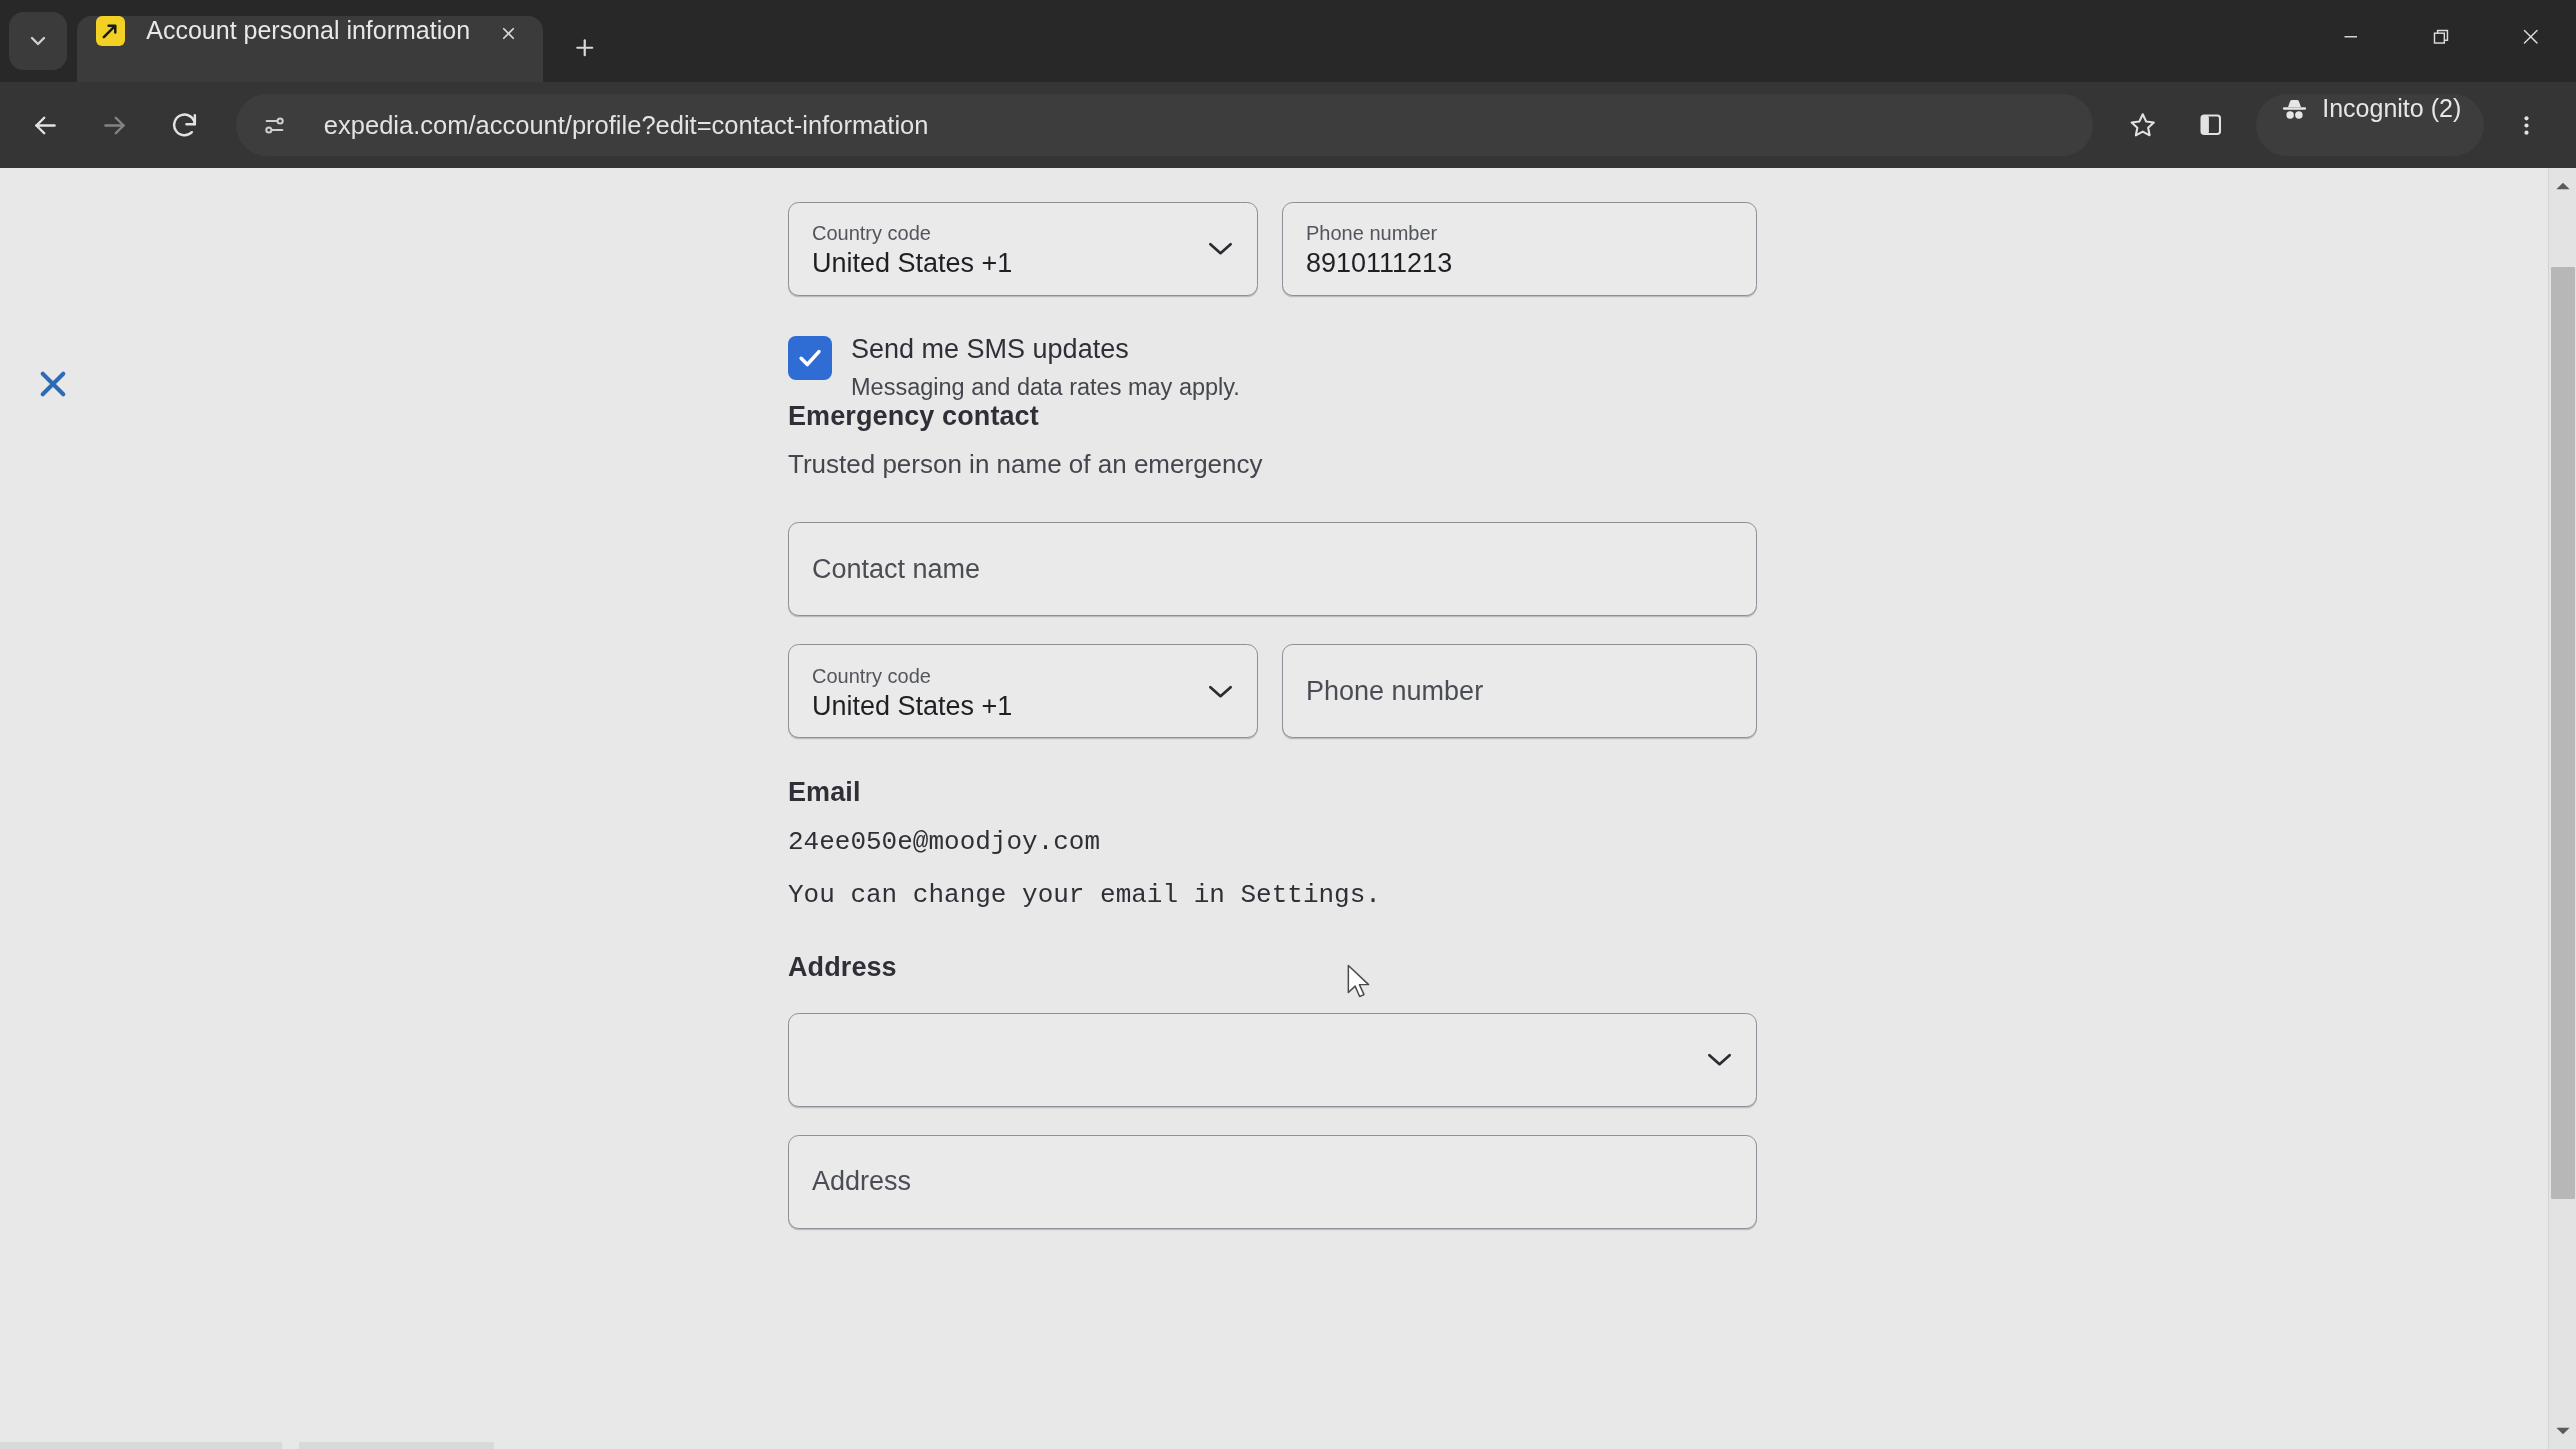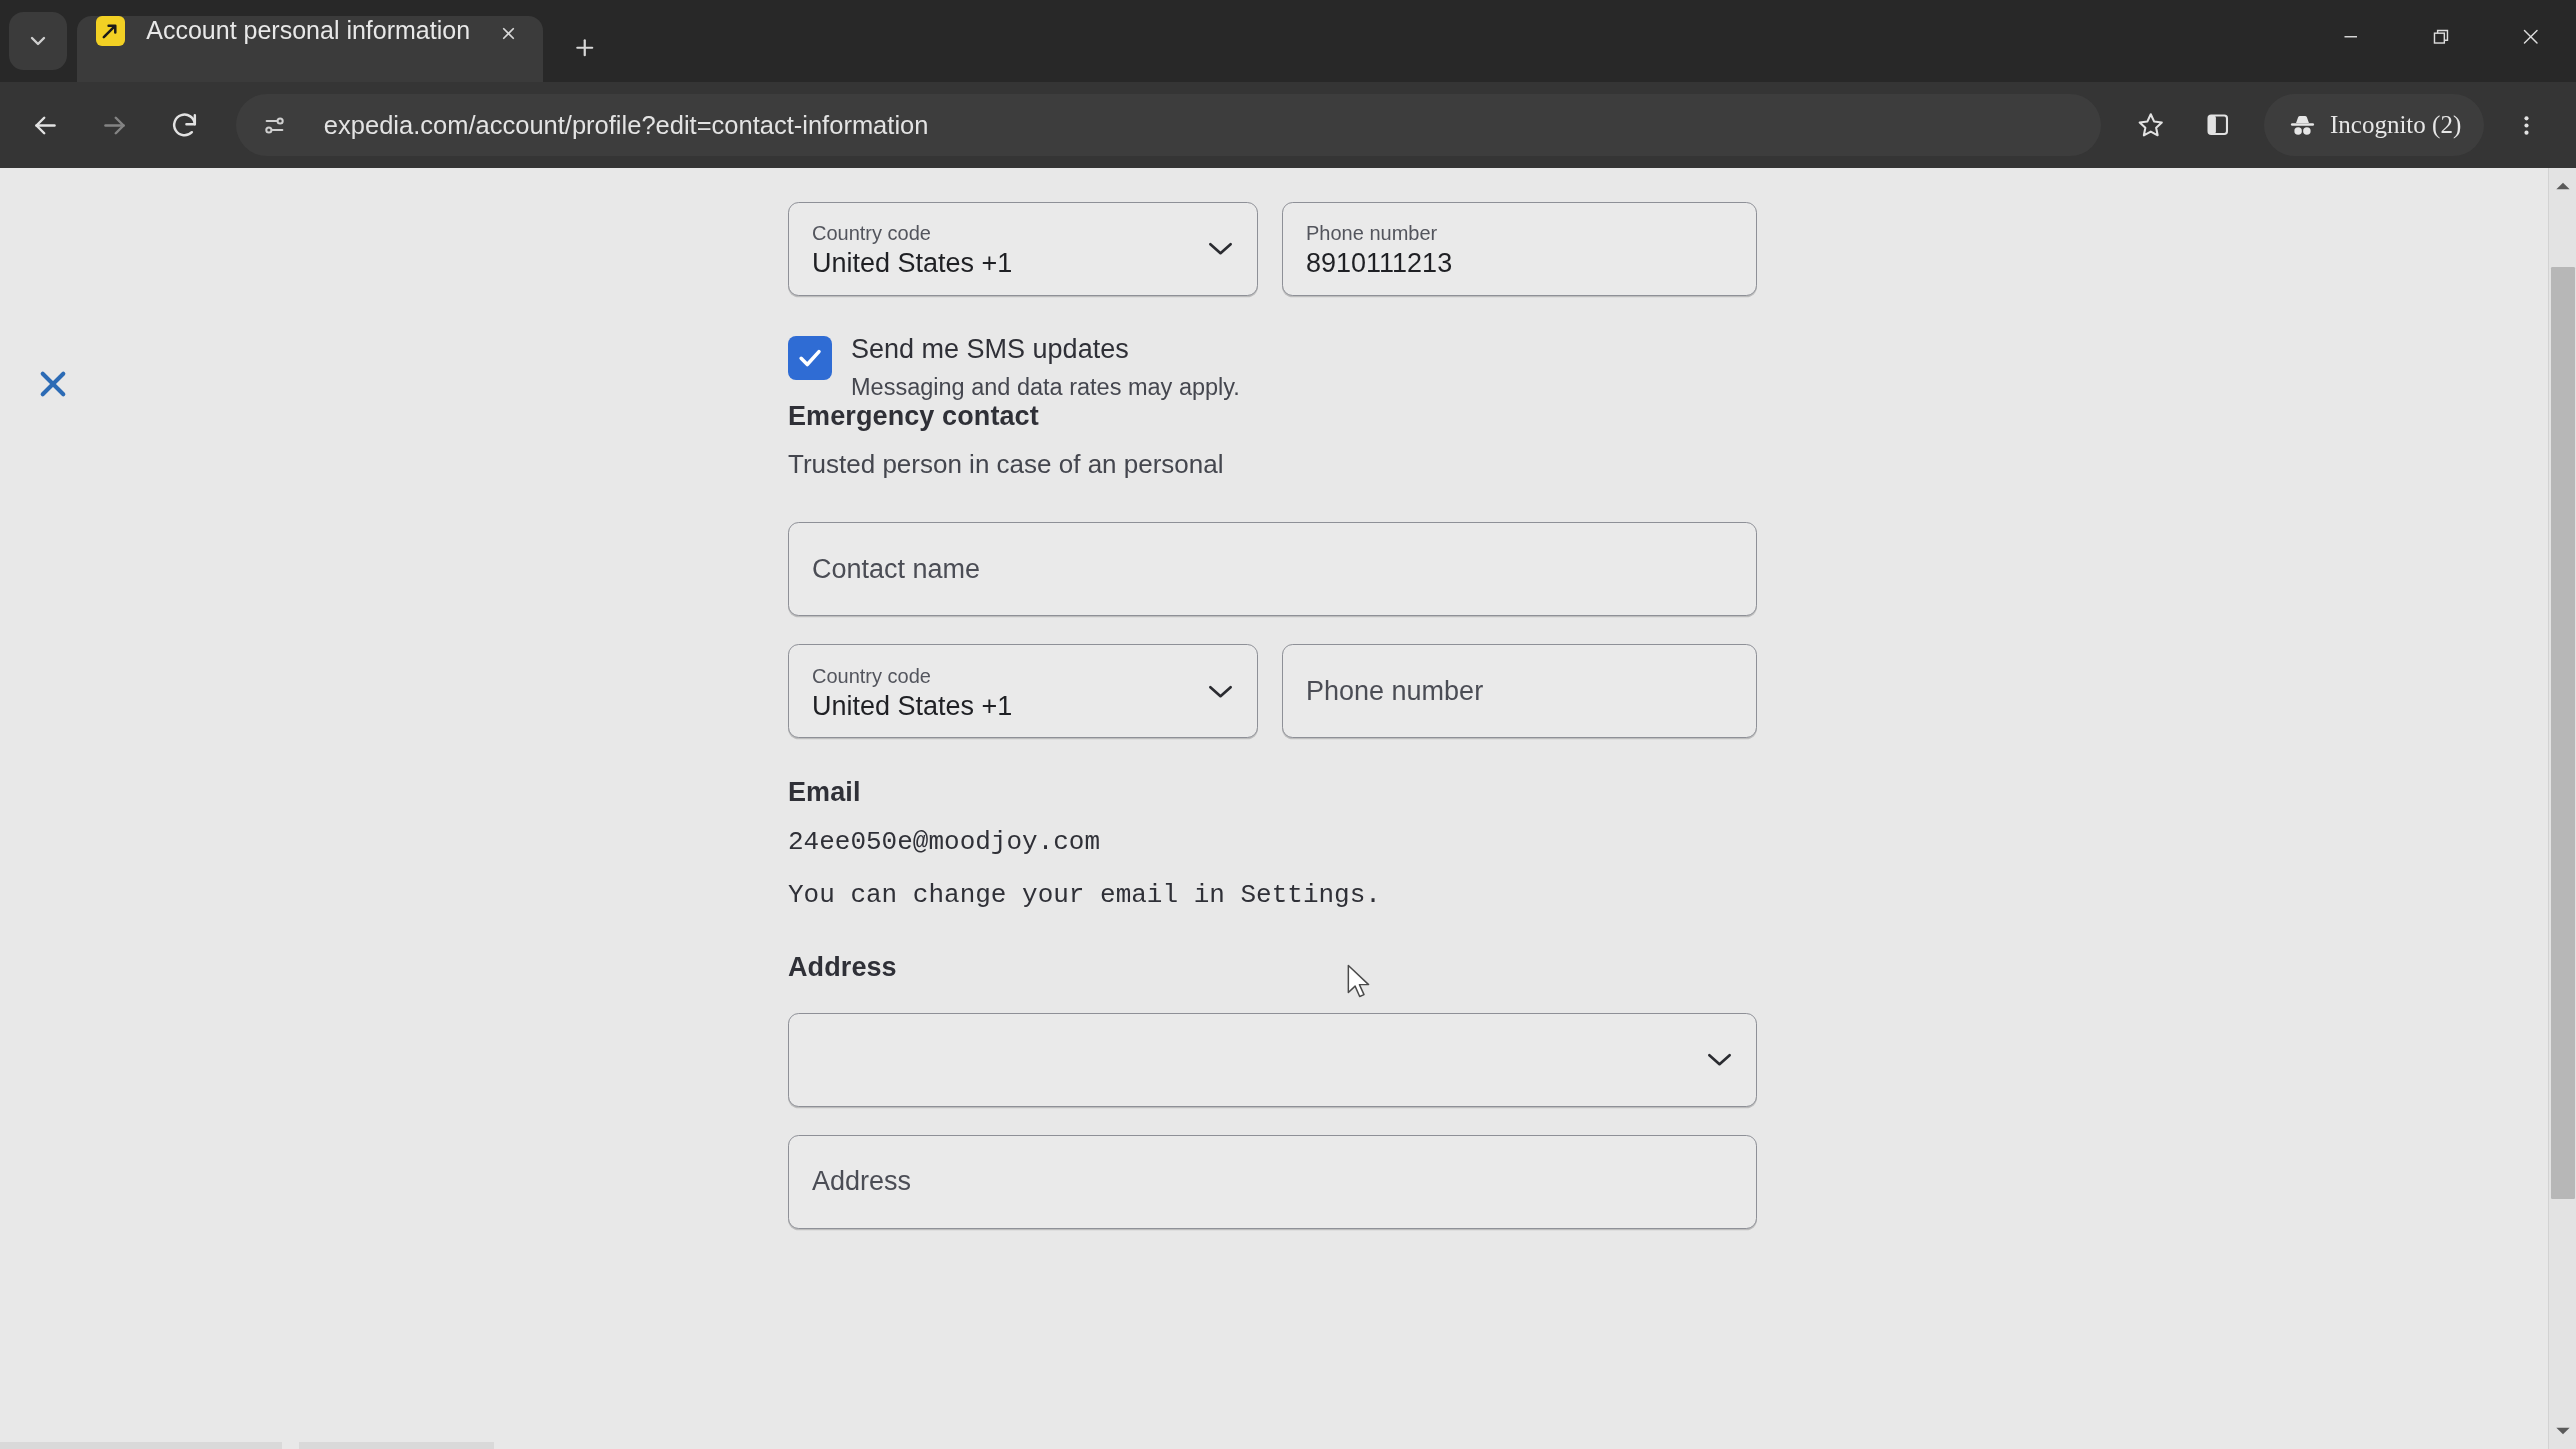--- a/index.html
+++ b/index.html
@@ -145,26 +145,25 @@
     display: flex; align-items: center; justify-content: center;
     border-radius: 50%;
     flex: 0 0 auto;
   }
   .tb-icon svg { width: 29.5px; height: 29.5px; }
   .incognito-pill {
     height: 62px;
     background: #3d3d3d;
     border-radius: 31px;
     display: flex;
-    align-items: center;
+    align-items: flex-start;
     gap: 12px;
     padding: 0 23px;
     margin-left: 9.4px;
     flex: 0 0 auto;
-    font-family: Liberation Serif, serif;
   }
   .incognito-pill svg { width: 31px; height: 31px; }
   .incognito-pill span { color: #e6e6e6; font-size: 25px; white-space: nowrap; }
   .menu-dots {
     width: 62px; height: 62px;
     display:flex; align-items:center; justify-content:center;
     flex: 0 0 auto;
     margin-left: 5.4px;
   }
   .menu-dots svg { width: 27px; height: 27px; }
@@ -473,21 +472,21 @@
               <polyline points="5 12.5 10 17.5 19.5 7"></polyline>
             </svg>
         </span>
         <span>
           <div class="check-label">Send me SMS updates</div>
           <div class="check-sub">Messaging and data rates may apply.</div>
         </span>
       </div>
 
       <div class="sec-title" style="">Emergency contact</div>
-      <div class="sec-sub" style="margin-top:17.4px;">Trusted person in case of an personal</div>
+      <div class="sec-sub" style="margin-top:17.4px;">Trusted person in name of an emergency</div>
 
       <div class="field full" style="margin-top:42px;">
         <div class="field-placeholder">Contact name</div>
       </div>
 
       <div class="row" style="margin-top:28px;">
         <div class="field with-label cc">
           <div class="field-label">Country code</div>
           <div class="field-value">United States +1</div>
           <span class="chev">

